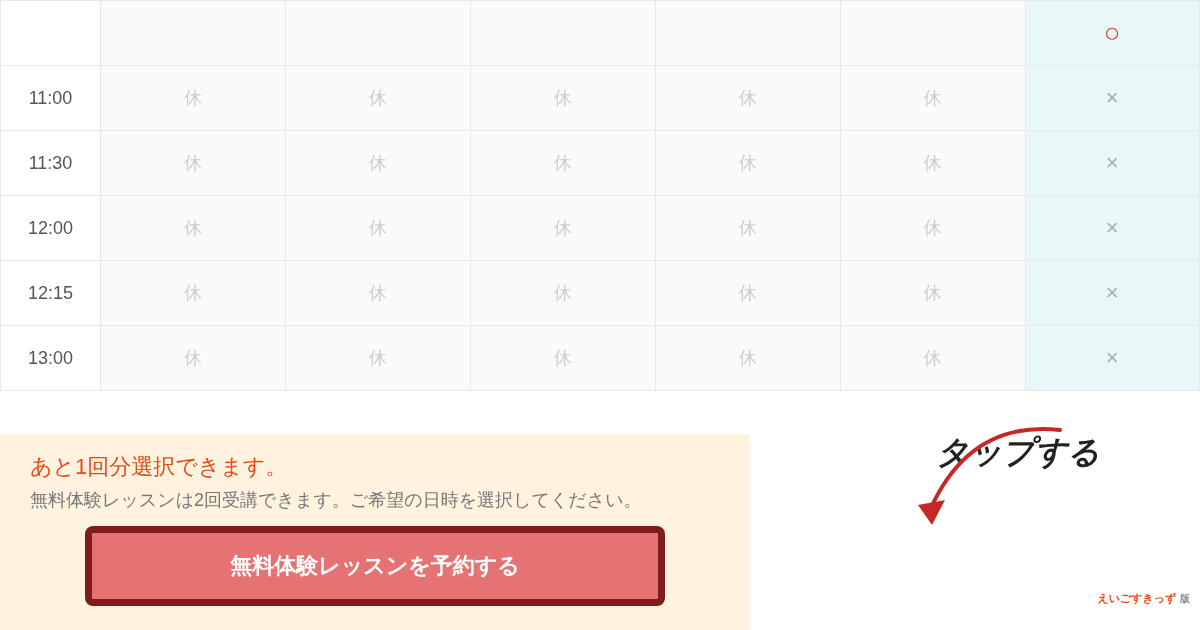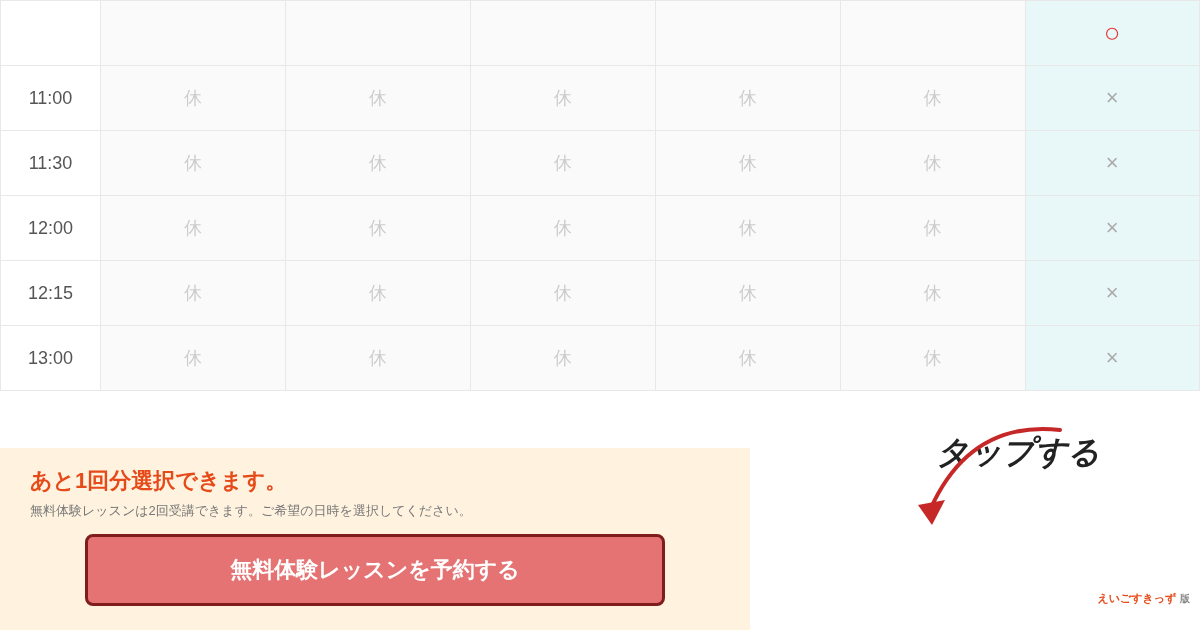--- a/index.html
+++ b/index.html
@@ -61,38 +61,38 @@
       bottom: 0;
       left: 0;
       width: 750px;
       background: #fff3e0;
       padding: 18px 30px 24px 30px;
       z-index: 10;
     }
 
     .bottom-bar .main-text {
       font-size: 22px;
-      font-weight: bold;
+      font-weight: normal;
       color: #e64a19;
       margin-bottom: 6px;
     }
 
     .bottom-bar .sub-text {
-      font-size: 13px;
+      font-size: 18px;
       color: #777;
       margin-bottom: 14px;
     }
 
     .reserve-button {
       display: block;
       width: 100%;
       max-width: 580px;
       background: #e57373;
       color: #fff;
-      border: 3px solid #7f1d1d;
+      border: 7px solid #7f1d1d;
       border-radius: 8px;
       padding: 18px 0;
       font-size: 22px;
       font-weight: bold;
       text-align: center;
       cursor: pointer;
       margin: 0 auto;
     }
 
     .tap-text {

